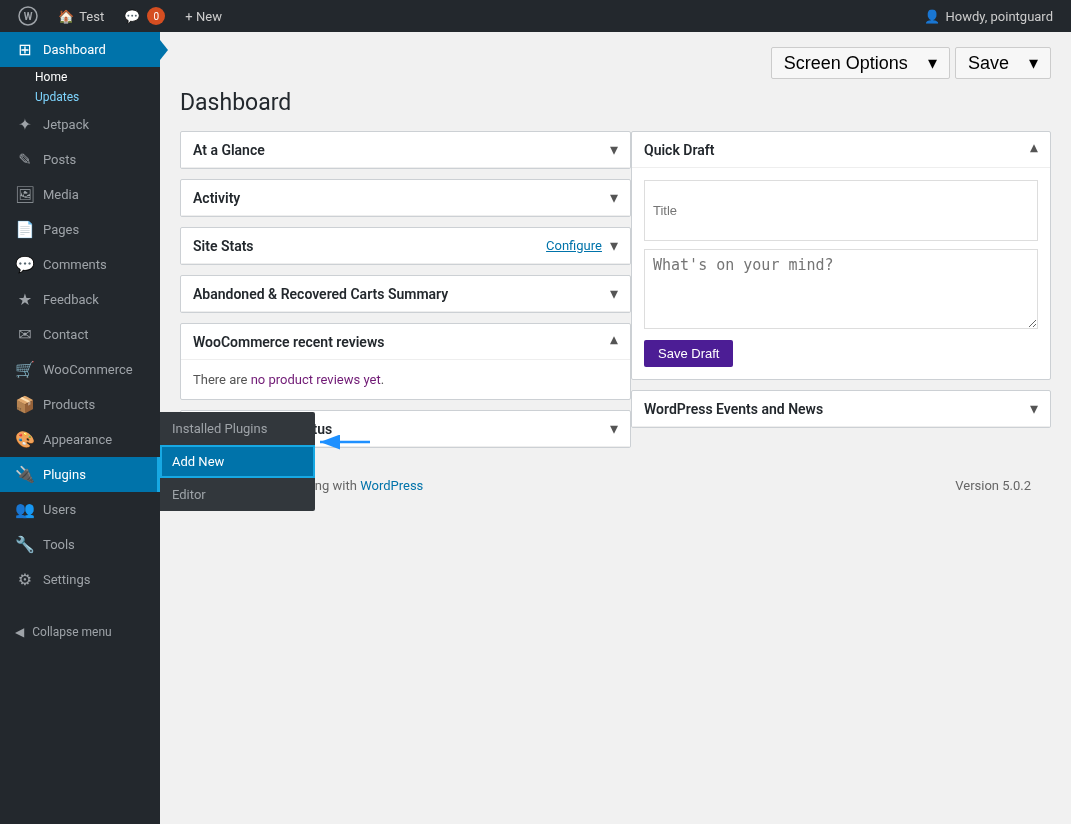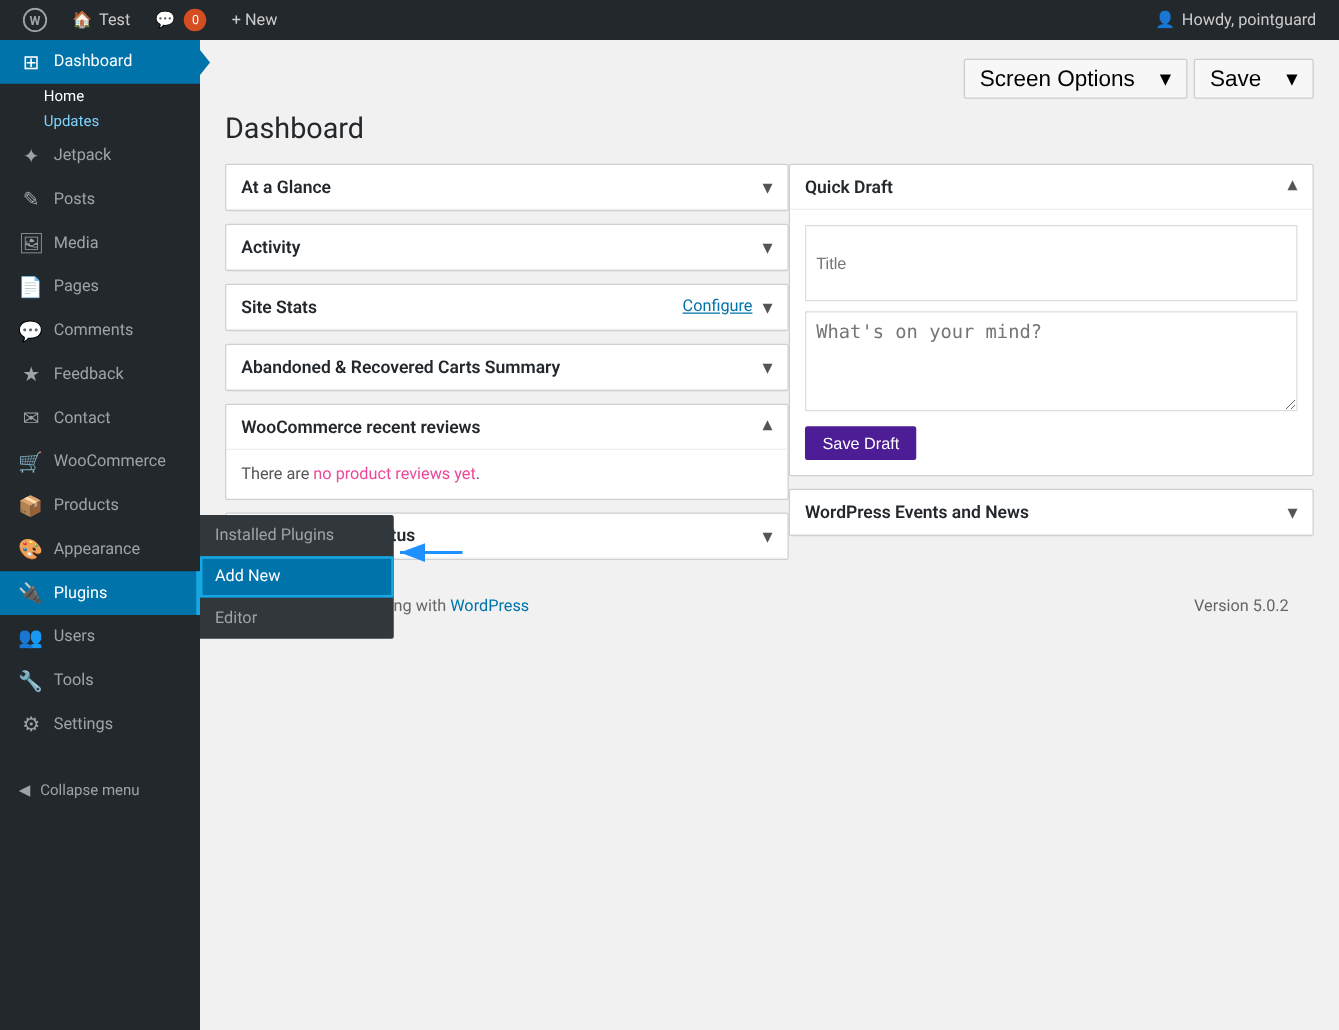--- a/index.html
+++ b/index.html
@@ -173,21 +173,21 @@
       font-size: 13px;
     }
     .site-stats-header {
       display: flex;
       align-items: center;
       justify-content: space-between;
       padding: 8px 12px;
       border-bottom: 1px solid #eee;
       cursor: pointer;
     }
-    .no-reviews-text { color: #ec4899; }
+    .no-reviews-text { color: #701a75; }
     .no-reviews-text-plain { color: #555; }
 
     
     .quick-draft-title-input {
       width: 100%;
       padding: 22px 8px;
       border: 1px solid #ddd;
       font-size: 13px;
       margin-bottom: 8px;
       color: #aaa;

